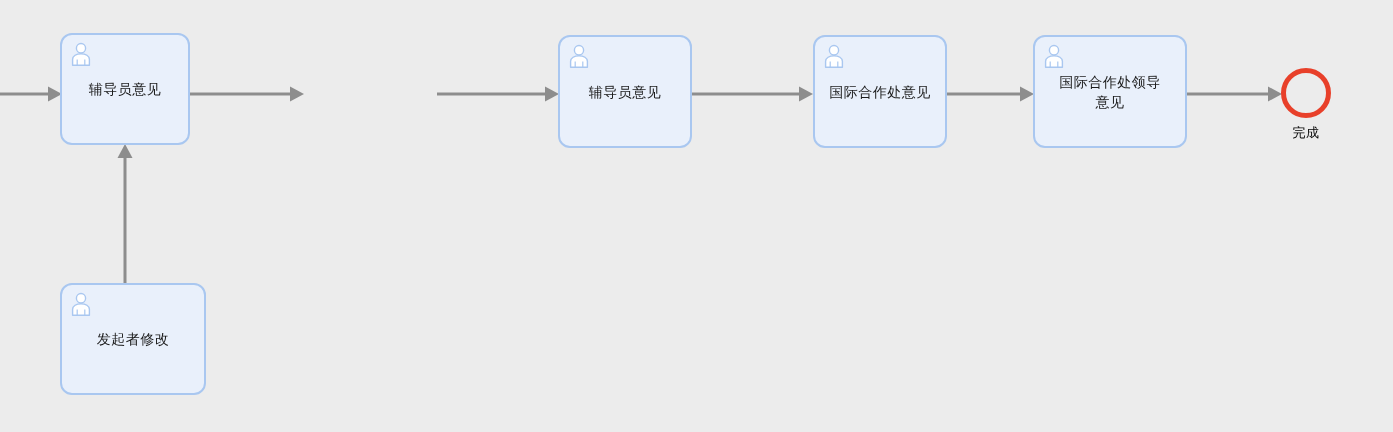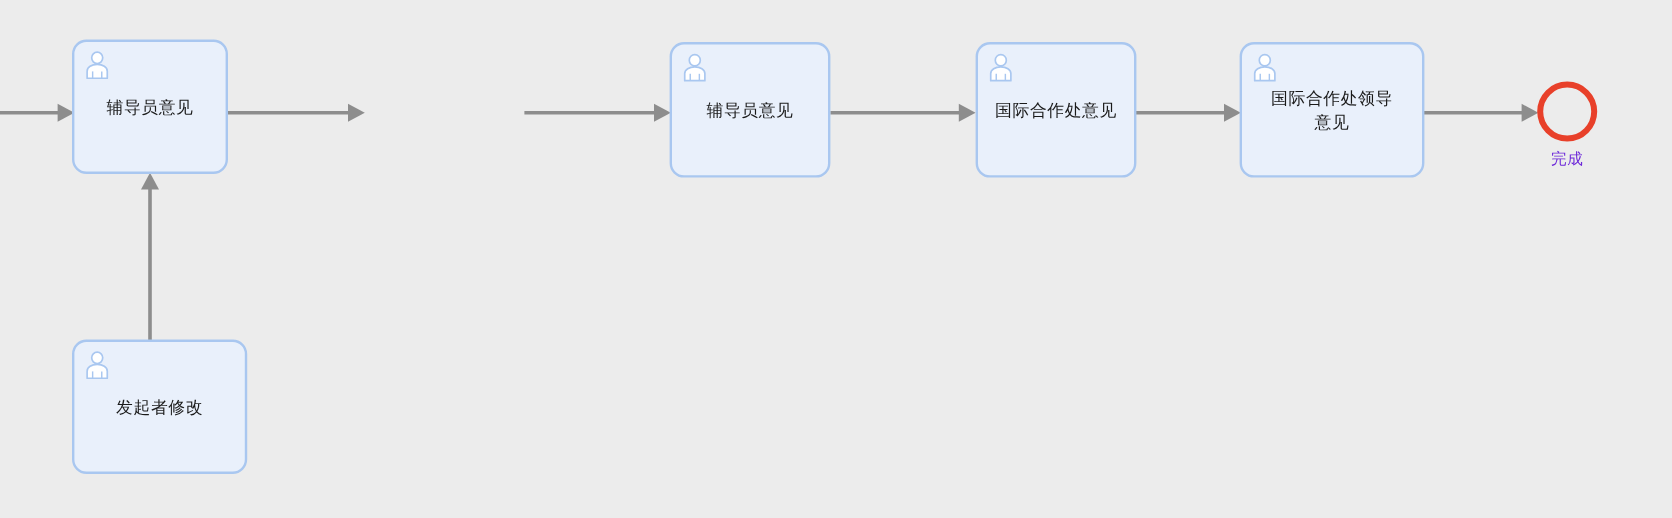--- a/index.html
+++ b/index.html
@@ -42,21 +42,21 @@
   .endnode{
     position:absolute;
     box-sizing:border-box;
     border:5px solid #e8402a;
     border-radius:50%;
     background:transparent;
   }
   .endlabel{
     position:absolute;
     font-size:13px;
-    color:#6d28d9;
+    color:#000000;
     text-align:center;
     letter-spacing:.5px;
     user-select:none;
   }
 
   
   .edge{position:absolute;pointer-events:none;}
   svg{display:block;overflow:visible;}
 </style>
 </head>

